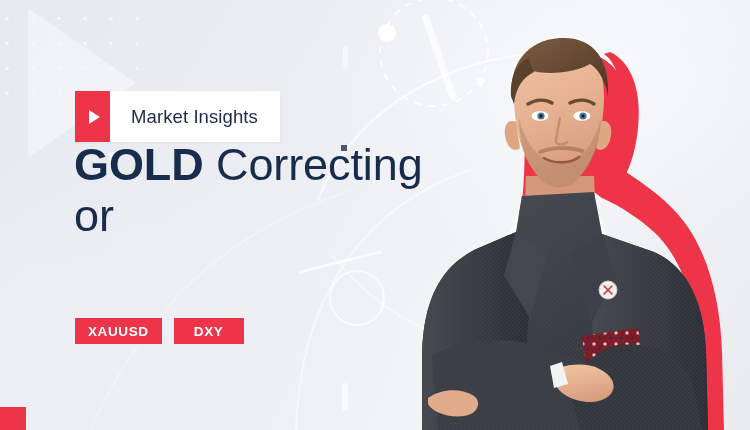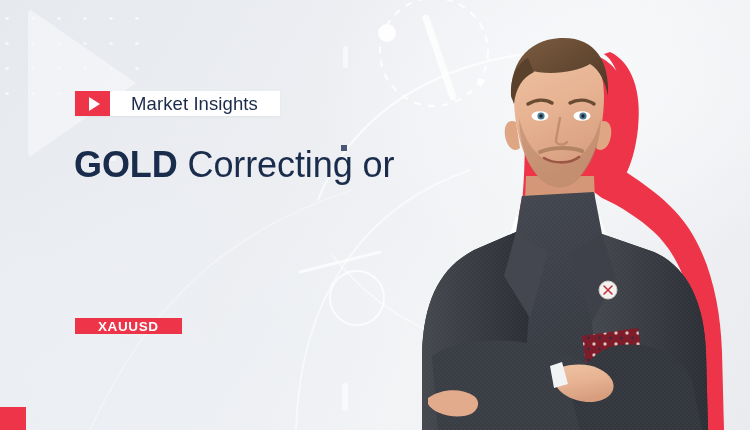--- a/index.html
+++ b/index.html
@@ -45,21 +45,21 @@
     position:absolute; left:0; top:407px;
     width:26px; height:23px;
     background:#ee3448;
   }
 
   
   .content { position:absolute; left:0; top:0; width:470px; height:430px; }
 
   .badge {
     position:absolute; left:75px; top:91px;
-    height:25px;
+    height:51px;
     display:flex; align-items:stretch;
     background:#ffffff;
     box-shadow:0 1px 2px rgba(20,30,60,.05);
     text-align:right;
   }
   .badge-play {
     width:35px;
     background:#ee3448;
     display:flex; align-items:center; justify-content:center;
   }
@@ -76,36 +76,36 @@
     padding:0 22px 0 21px;
     font-size:18.5px;
     letter-spacing:.1px;
     color:#1c2b4a;
     white-space:nowrap;
   }
 
   .headline {
     position:absolute; left:74px; top:139px;
     width:400px;
-    font-size:36px;
+    font-size:45px;
     line-height:51px;
     color:#1a2c4c;
     letter-spacing:-.1px;
   }
   .headline .strong { font-weight:700; }
   .headline .light  { font-weight:400; }
 
   .tags {
     position:absolute; left:75px; top:318px;
     display:flex; gap:12px;
   }
   .tag {
-    height:16px;
+    height:26px;
     min-width:70px;
-    padding:0 23px;
+    padding:0 13px;
     background:#ee3448;
     color:#ffffff;
     font-size:13.5px;
     font-weight:700;
     letter-spacing:.6px;
     display:flex; align-items:center; justify-content:center;
     white-space:nowrap;
   }
 
   
@@ -173,20 +173,21 @@
         </span>
       <span class="badge-label">Market Insights</span>
     </div>
 
     <div class="headline">
       <span class="strong">GOLD</span><span class="light"> Correcting or</span><br>
     </div>
 
     <div class="tags">
       <span class="tag">XAUUSD</span>
+      <span class="tag">DXY</span>
     </div>
   </div>
 
   <div class="presenter">
     <svg class="p-svg" viewBox="0 0 346 430">
       <defs>
         <linearGradient id="suitG" x1="0" y1="0" x2="1" y2="1">
           <stop offset="0%" stop-color="#4a4d55"></stop>
           <stop offset="45%" stop-color="#3c3f47"></stop>
           <stop offset="100%" stop-color="#2d3036"></stop>

